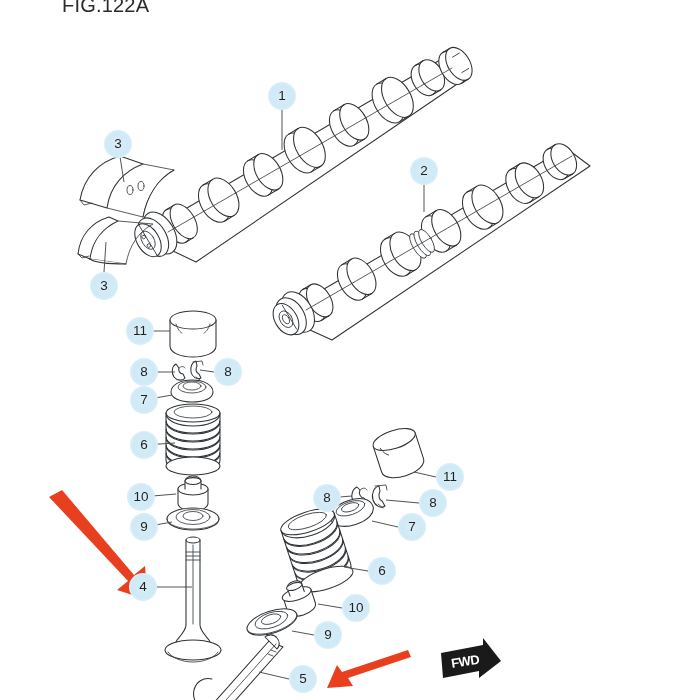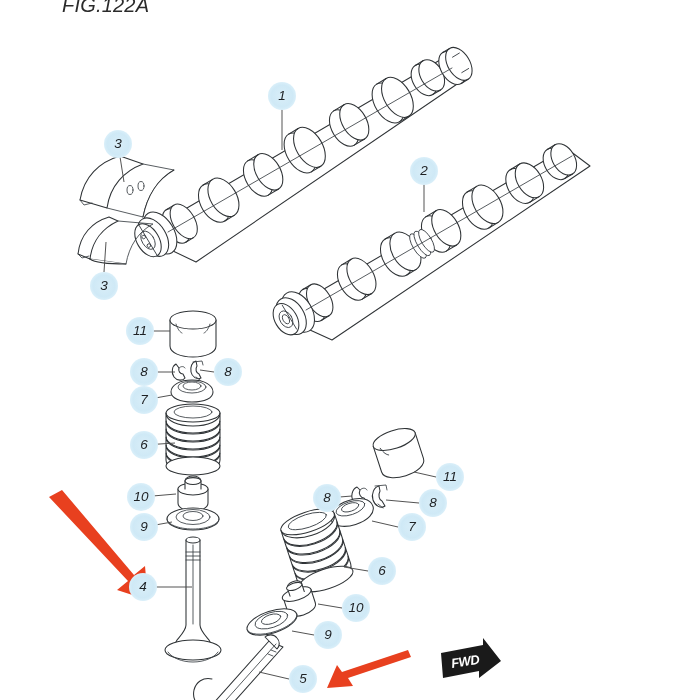--- a/index.html
+++ b/index.html
@@ -1,19 +1,19 @@
 <!DOCTYPE html>
 <html><head>
 <meta charset="utf-8">
 <style>
   * { margin:0; padding:0; box-sizing:border-box; }
   html,body { width:700px; height:700px; background:#ffffff; overflow:hidden; }
   body { font-family:"Liberation Sans", sans-serif; position:relative; }
 
-  #stage { position:absolute; inset:0; width:700px; height:700px;font-style:italic; }
+  #stage { position:absolute; inset:0; width:700px; height:700px; }
 
   #fig-title {
     position:absolute; left:62px; top:-6px;
     font-size:20px; color:#2b2b2b; letter-spacing:.2px;
     white-space:nowrap;
   }
 
   svg.art { position:absolute; left:0; top:0; width:700px; height:700px; }
 
   .ln   { fill:none; stroke:#2f3336; stroke-width:1.05; stroke-linejoin:round; stroke-linecap:round; }

